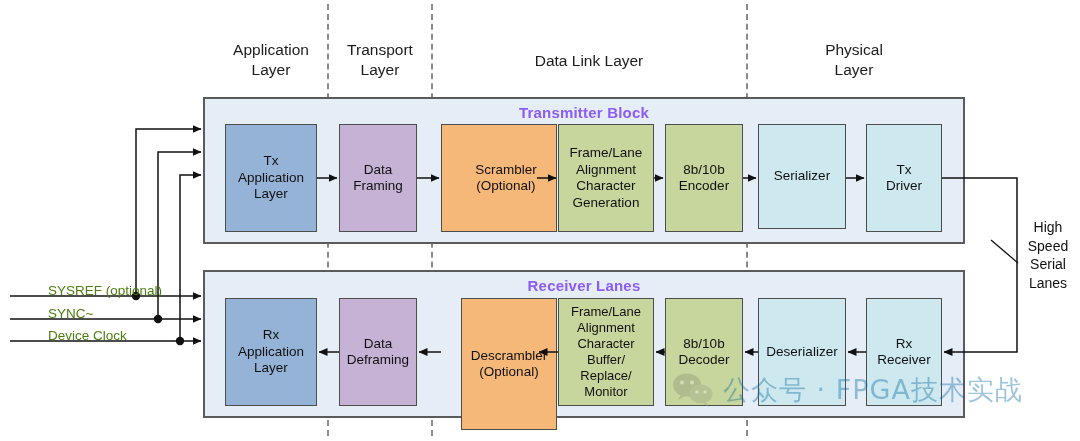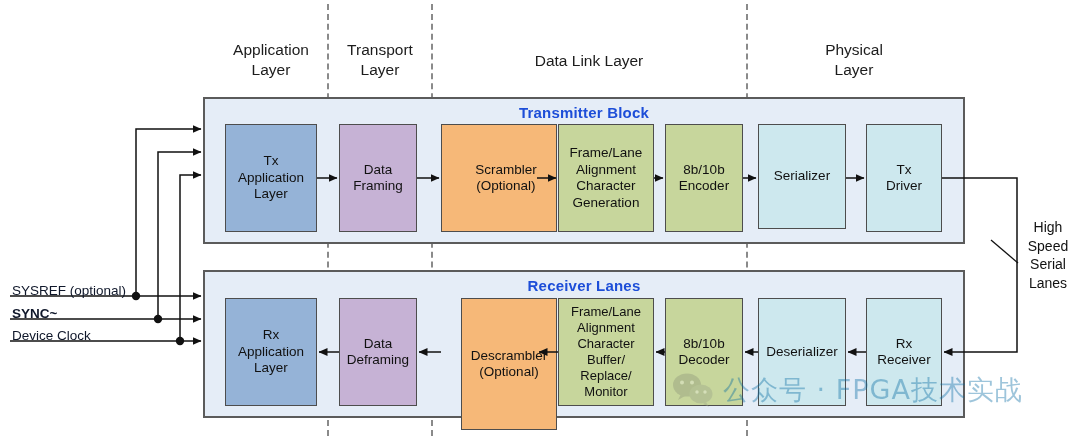--- a/index.html
+++ b/index.html
@@ -21,37 +21,37 @@
     position:absolute;width:0;border-left:2px dashed #8a8a8a;
   }
 
   
   .outer-block{
     position:absolute;background:#e5edf7;border:2px solid #5b5b5b;
     box-sizing:border-box;
   }
   .outer-title{
     position:absolute;left:0;right:0;top:5px;text-align:center;
-    font-size:15px;font-weight:bold;color:#1d4ed8;letter-spacing:.2px;
+    font-size:15px;font-weight:bold;color:#8b5cf6;letter-spacing:.2px;
   }
 
   
   .box{
     position:absolute;box-sizing:border-box;border:1.4px solid #4d4d4d;
     display:flex;align-items:center;justify-content:center;text-align:center;
     font-size:13.5px;line-height:16.5px;color:#111;white-space:pre-line;
     padding:2px;
   }
 
   
   #wires{position:absolute;left:0;top:0;width:1080px;height:441px;overflow:visible;}
 
   
   .sig-label{
-    position:absolute;font-size:13.5px;color:#0f172a;white-space:nowrap;
+    position:absolute;font-size:13.5px;color:#4d7c0f;white-space:nowrap;margin-left:36px;
   }
 
   
   .hs-label{
     position:absolute;text-align:center;font-size:14px;line-height:18.5px;
     color:#111;white-space:pre-line;
   }
 
   
   #watermark{
@@ -162,21 +162,21 @@
     <g fill="#111">
       <circle cx="136" cy="296" r="4.2"></circle>
       <circle cx="158" cy="319" r="4.2"></circle>
       <circle cx="180" cy="341" r="4.2"></circle>
     </g>
 
     <line x1="991" y1="240" x2="1018" y2="263" stroke="#111" stroke-width="1.3"></line>
   </svg>
 
   <div class="sig-label" style="left:12px;top:283px;">SYSREF (optional)</div>
-  <div class="sig-label" style="left:12px;top:306px;font-weight:bold;">SYNC~</div>
+  <div class="sig-label" style="left:12px;top:306px;">SYNC~</div>
   <div class="sig-label" style="left:12px;top:328px;">Device Clock</div>
 
   <div class="hs-label" style="left:1016px;top:218px;width:64px;">High
 Speed
 Serial
 Lanes</div>
 
   <div id="watermark">
     <svg width="42" height="36" viewBox="0 0 42 36">
       <ellipse cx="15" cy="13" rx="14" ry="11.5" fill="#8c9478"></ellipse>

